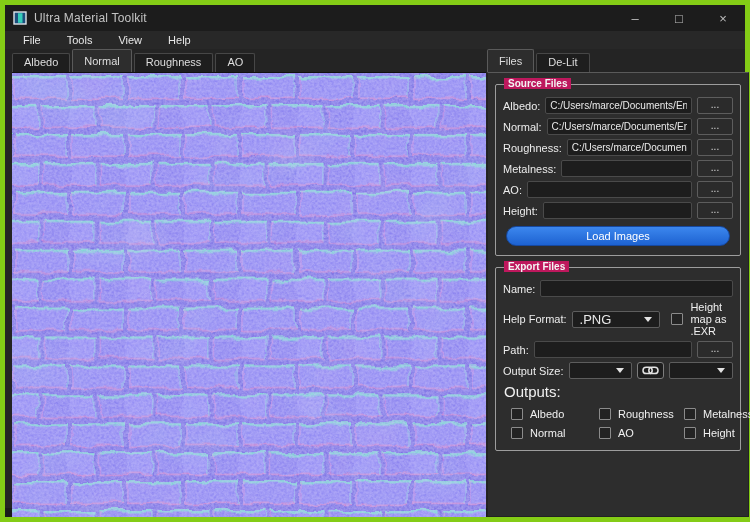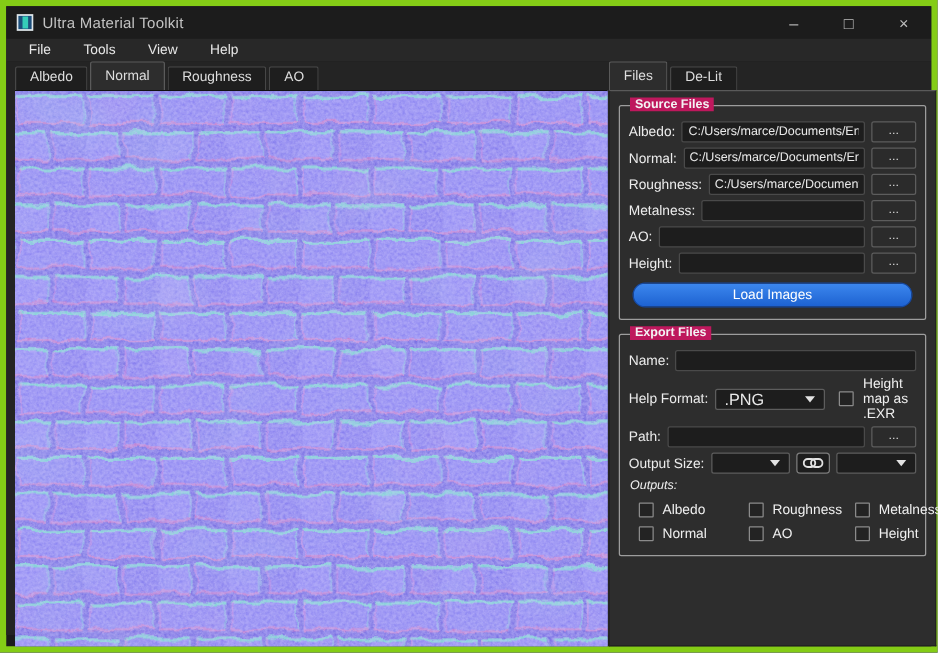--- a/index.html
+++ b/index.html
@@ -68,21 +68,21 @@
     border-radius:1px; flex:none; }
   .cb-label { color:#f0f0f0; font-size:11px; }
   .cb-item { display:flex; align-items:center; gap:7px; }
 
   .out-grid { display:grid; grid-template-columns:88px 85px 1fr; row-gap:7px;
     padding:3px 4px 4px 8px; }
 
   .link-btn { width:27px; height:17px; background:#1d1d1d; border:1px solid #7d7d7d;
     border-radius:3px; display:flex; align-items:center; justify-content:center; flex:none; }
 
-  .section-label { color:#f0f0f0; font-size:10px; margin:4px 0 5px 1px;font-style:italic; }
+  .section-label { color:#f0f0f0; font-size:15px; margin:4px 0 5px 1px; }
 </style>
 </head>
 <body>
 
 <div class="window">
 
   <div class="titlebar">
     <span class="app-icon">
       <svg width="14" height="14" viewBox="0 0 14 14">
         <rect x="1" y="1" width="12" height="12" fill="#1d4f7c" stroke="#dfe6ea" stroke-width="1.4"></rect>

